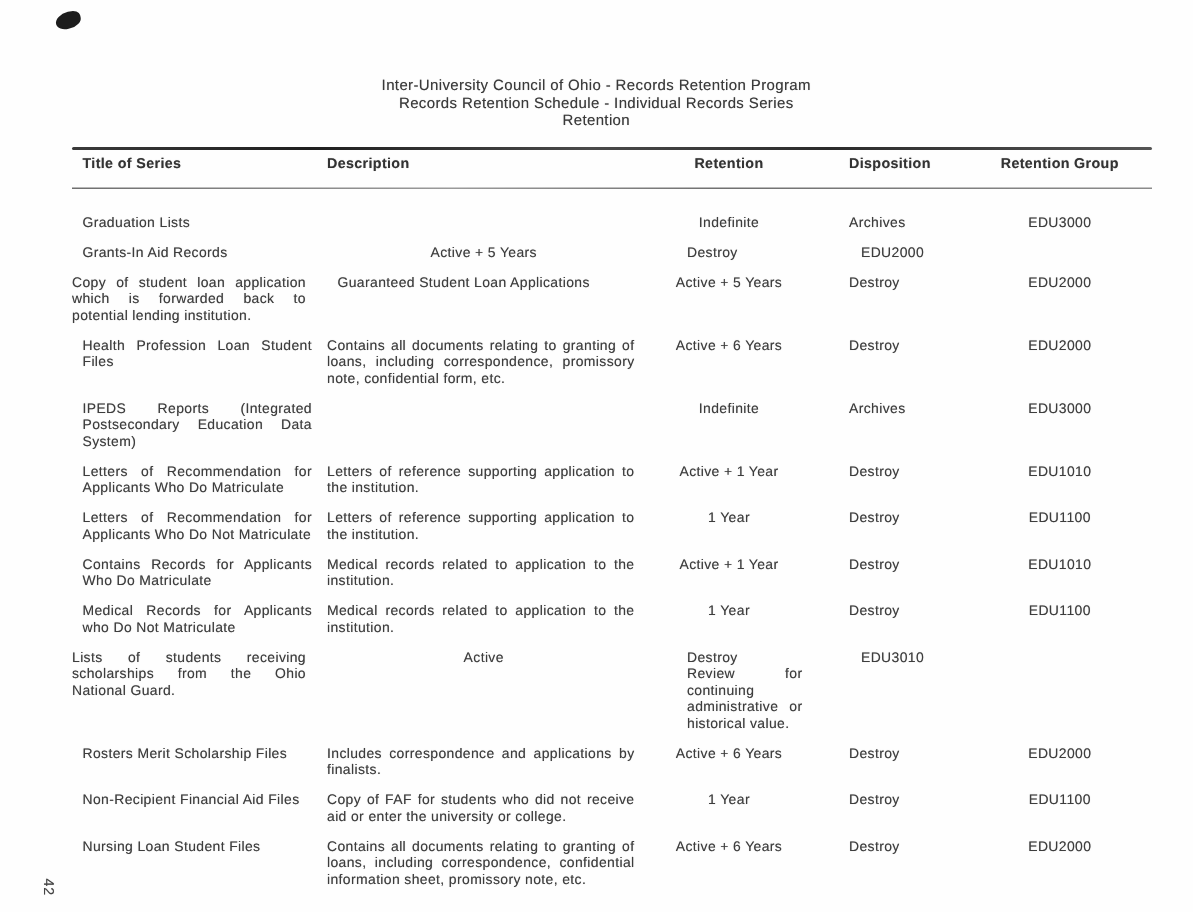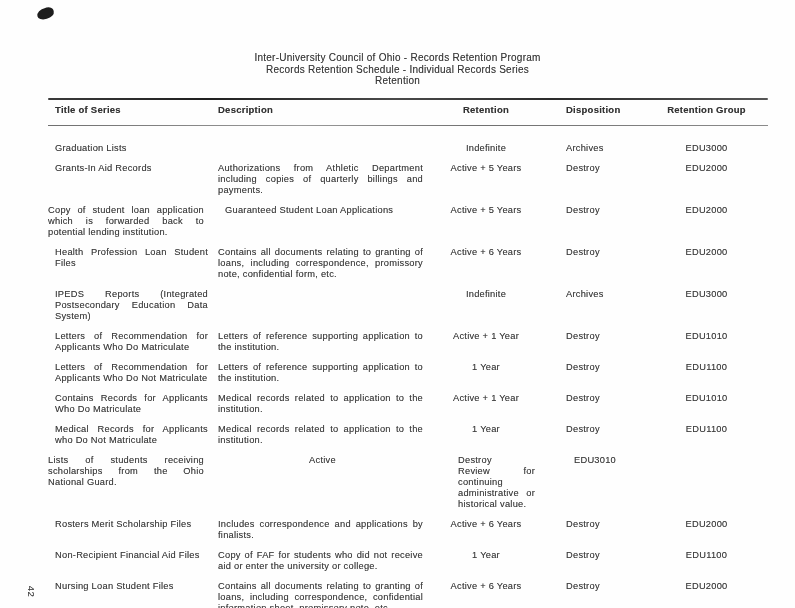--- a/index.html
+++ b/index.html
@@ -98,21 +98,20 @@
   <div class="grid-row trow">
     <div class="cell c1">Graduation Lists</div>
     <div class="cell c2"></div>
     <div class="cell c3">Indefinite</div>
     <div class="cell c4">Archives</div>
     <div class="cell c5">EDU3000</div>
   </div>
 
   <div class="grid-row trow">
     <div class="cell c1">Grants-In Aid Records</div>
-    <div class="cell c2">Authorizations from Athletic Department including copies of quarterly billings and payments.</div>
     <div class="cell c3">Active + 5 Years</div>
     <div class="cell c4">Destroy</div>
     <div class="cell c5">EDU2000</div>
   </div>
 
   <div class="grid-row trow">
     <div class="cell c2">Copy of student loan application which is forwarded back to potential lending institution.</div>
     <div class="cell c1">Guaranteed Student Loan Applications</div>
     <div class="cell c3">Active + 5 Years</div>
     <div class="cell c4">Destroy</div>

